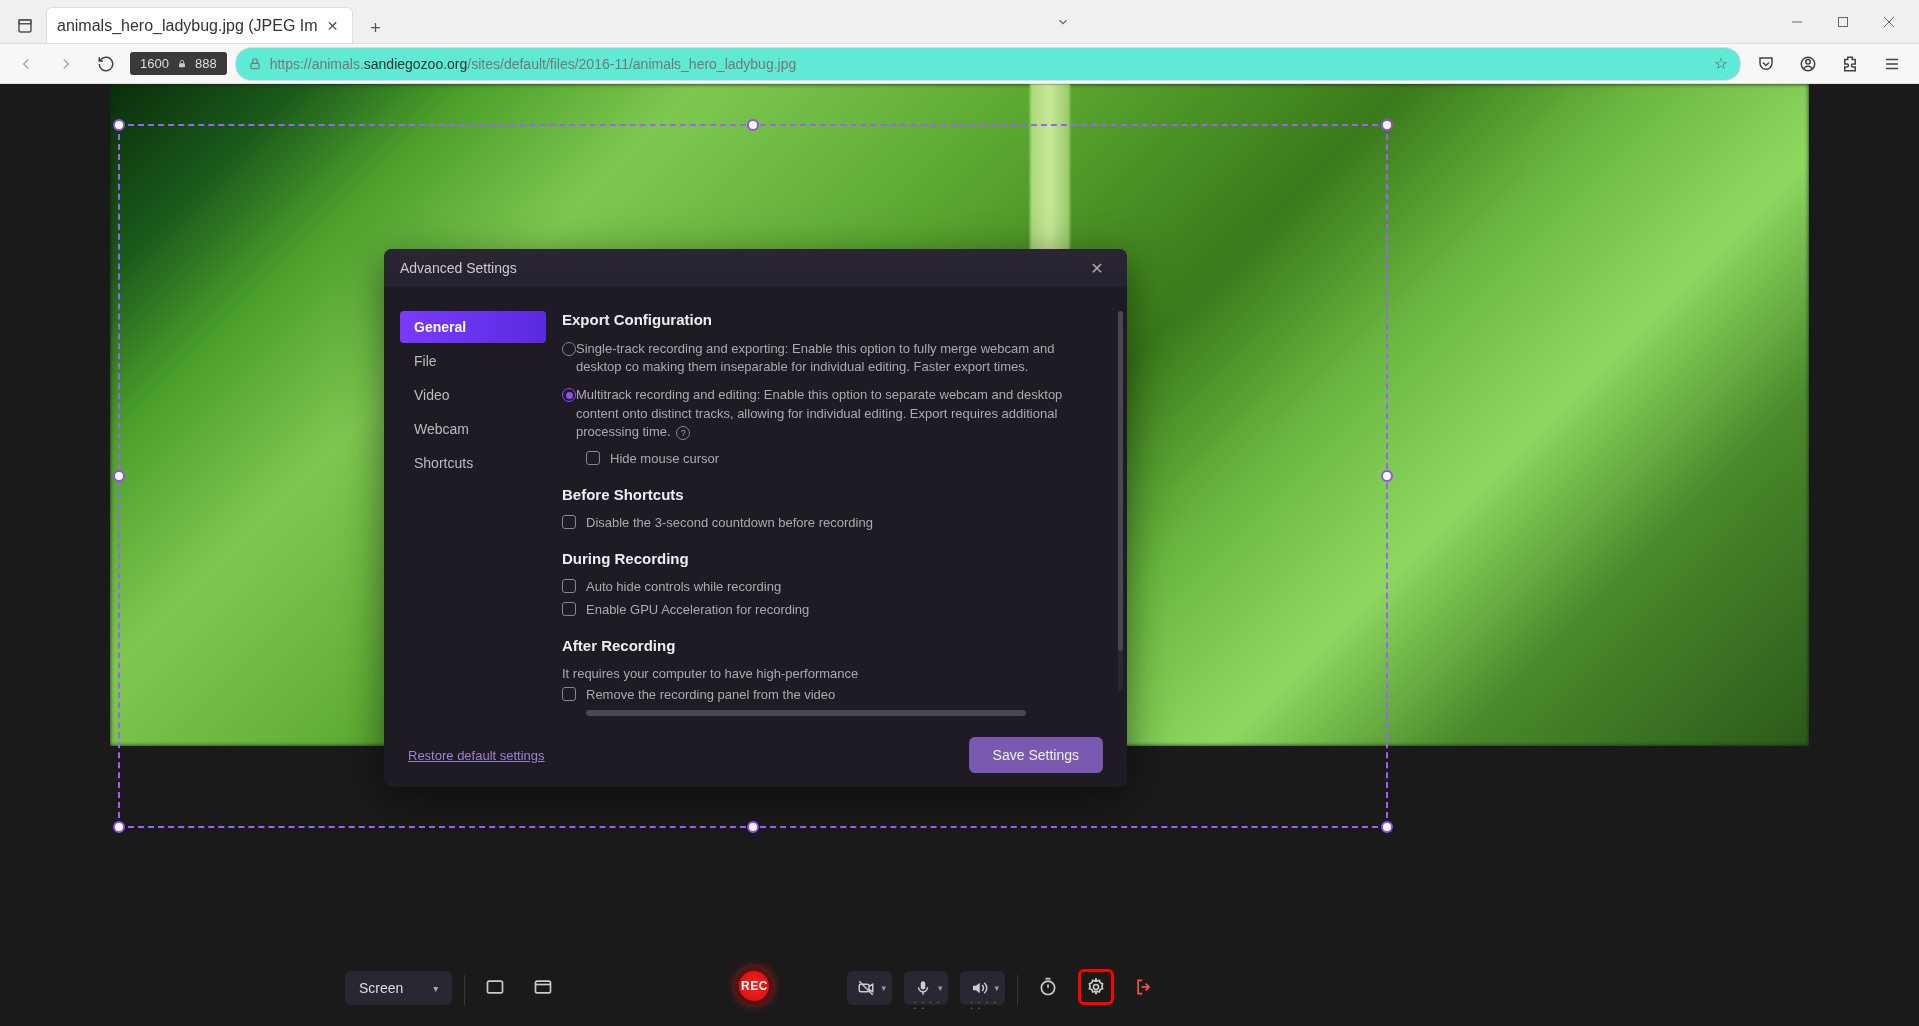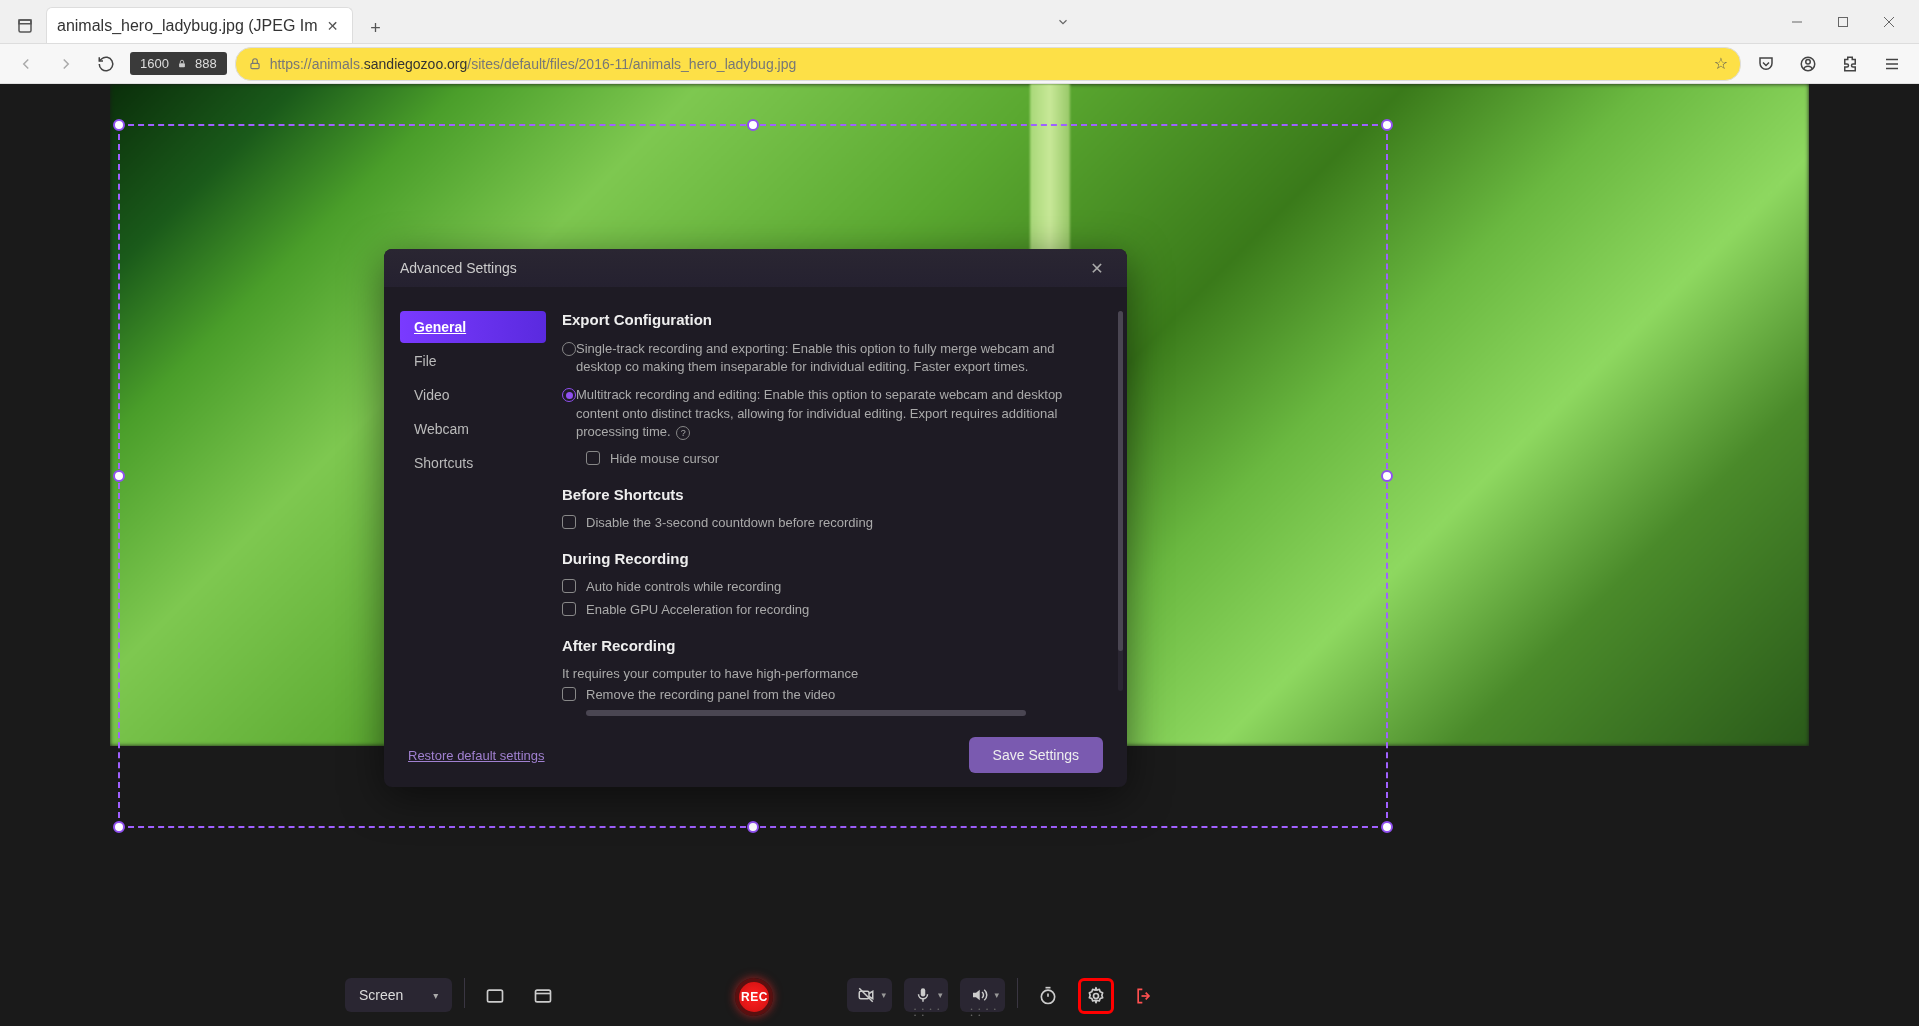--- a/index.html
+++ b/index.html
@@ -14,21 +14,21 @@
 .new-tab-btn{width:30px;height:30px;display:flex;align-items:center;justify-content:center;color:#555;font-size:18px;margin-left:4px;}
 .window-controls{margin-left:auto;display:flex;gap:2px;align-self:center;}
 .win-btn{width:44px;height:30px;display:flex;align-items:center;justify-content:center;color:#666;font-size:12px;}
 .tabs-dropdown{margin-left:auto;margin-right:40px;align-self:center;color:#666;}
 
 .address-bar{height:40px;background:#f7f7f7;display:flex;align-items:center;padding:0 10px;gap:8px;border-bottom:1px solid #e0e0e0;}
 .nav-btn{width:32px;height:32px;display:flex;align-items:center;justify-content:center;color:#888;border-radius:4px;}
 .nav-btn.enabled{color:#333;}
 .dim-badge{background:#3a3a3a;color:#ddd;font-size:13px;padding:4px 10px;border-radius:3px;display:flex;align-items:center;gap:8px;}
 .dim-lock{font-size:11px;}
-.url-field{flex:1;background:#fde047;height:32px;border-radius:16px;display:flex;align-items:center;padding:16px 12px;gap:8px;border:1px solid #ddd;}
+.url-field{flex:1;background:#5eead4;height:32px;border-radius:16px;display:flex;align-items:center;padding:16px 12px;gap:8px;border:1px solid #ddd;}
 .url-lock{color:#777;font-size:13px;}
 .url-text{font-size:14px;color:#777;flex:1;}
 .url-text .bold{color:#333;font-weight:500;}
 .url-star{color:#555;font-size:16px;}
 .toolbar-icon{width:34px;height:34px;display:flex;align-items:center;justify-content:center;color:#444;}
 
 
 .content{position:relative;height:942px;background:#1a1a1a;}
 .image-bg{position:absolute;inset:0;background:linear-gradient(135deg,#0a2e0a 0%,#1a5a1a 8%,#4a9e2a 15%,#7ec850 25%,#5aa830 40%,#3a7a1a 55%,#6ab840 65%,#8ed860 75%,#4a8a2a 85%,#2a5a1a 100%);filter:blur(2px);}
 .black-bar-l{position:absolute;left:0;top:0;width:110px;height:100%;background:#1a1a1a;}
@@ -45,21 +45,21 @@
 .h-ml{left:-7px;top:50%;margin-top:-6px;} .h-mr{right:-7px;top:50%;margin-top:-6px;}
 
 
 .modal{position:absolute;left:384px;top:165px;width:743px;height:538px;background:#1e1b24;border-radius:8px;box-shadow:0 10px 40px rgba(0,0,0,0.5);display:flex;flex-direction:column;overflow:hidden;}
 .modal-header{height:38px;display:flex;align-items:center;padding:0 16px;background:linear-gradient(180deg,#2a2632 0%,#252130 100%);}
 .modal-title{color:#ccc;font-size:14px;flex:1;}
 .modal-close{width:28px;height:28px;display:flex;align-items:center;justify-content:center;color:#aaa;font-size:16px;border-radius:4px;}
 .modal-body{flex:1;display:flex;overflow:hidden;}
 .modal-sidebar{width:178px;padding:24px 16px;display:flex;flex-direction:column;gap:2px;}
 .side-item{height:32px;display:flex;align-items:center;padding:0 14px;color:#bbb;font-size:14px;border-radius:4px;}
-.side-item.active{background:linear-gradient(90deg,#7a3aff 0%,#5a2adf 100%);color:#fff;font-weight:600;text-decoration:underline;}
+.side-item.active{background:linear-gradient(90deg,#7a3aff 0%,#5a2adf 100%);color:#fff;font-weight:600;}
 .modal-content{flex:1;padding:24px 8px 24px 0;overflow-y:auto;position:relative;}
 .scroll-track{position:absolute;right:4px;top:24px;width:5px;height:380px;background:#2a2632;border-radius:3px;}
 .scroll-thumb{width:100%;height:340px;background:#4a4652;border-radius:3px;}
 .section-title{color:#eee;font-size:15px;font-weight:600;margin-bottom:12px;}
 .section{margin-bottom:20px;padding-right:18px;}
 .radio-row{display:flex;margin-bottom:10px;align-items:flex-start;}
 .radio-outer{width:14px;height:14px;border:1.5px solid #888;border-radius:50%;flex:none;margin-top:2px;display:flex;align-items:center;justify-content:center;}
 .radio-outer.checked{border-color:#9050f0;}
 .radio-inner{width:7px;height:7px;background:#9050f0;border-radius:50%;}
 .radio-label{color:#aaa;font-size:13px;line-height:1.4;flex:1;}
@@ -70,21 +70,21 @@
 .indent{margin-left:24px;}
 .note-text{color:#aaa;font-size:13px;margin-bottom:6px;}
 .h-scroll{height:6px;background:#4a4652;border-radius:3px;margin-top:4px;margin-left:24px;width:440px;}
 
 .modal-footer{height:64px;display:flex;align-items:center;padding:0 24px;gap:12px;}
 .restore-link{color:#a080d0;font-size:13px;text-decoration:underline;}
 .footer-spacer{flex:1;}
 .save-btn{background:#7a5ab0;color:#eee;font-size:14px;padding:10px 24px;border:none;border-radius:6px;}
 
 
-.rec-toolbar{position:absolute;left:345px;bottom:4px;height:44px;display:flex;align-items:flex-start;gap:12px;}
+.rec-toolbar{position:absolute;left:345px;bottom:21px;height:44px;display:flex;align-items:flex-end;gap:12px;}
 .screen-drop{background:#2a2632;color:#ddd;font-size:14px;height:34px;padding:0 14px;border-radius:6px;display:flex;align-items:center;gap:30px;}
 .chev{font-size:10px;color:#aaa;}
 .tb-sep{width:1px;height:30px;background:#3a3642;}
 .tb-btn{width:36px;height:36px;background:transparent;color:#ccc;display:flex;align-items:center;justify-content:center;border-radius:6px;font-size:18px;}
 .rec-btn{width:38px;height:38px;border-radius:50%;background:radial-gradient(circle,#ff2020 0%,#cc1010 100%);border:4px solid #5a1010;box-shadow:0 0 10px rgba(255,40,40,0.6);display:flex;align-items:center;justify-content:center;color:#fff;font-size:12px;font-weight:700;letter-spacing:0.5px;}
 .combo-btn{background:#2a2632;height:34px;border-radius:6px;display:flex;align-items:center;padding:0 6px 0 10px;gap:6px;color:#ccc;}
 .combo-btn .cchev{font-size:9px;color:#999;}
 .dots-under{position:absolute;bottom:-6px;left:10px;font-size:6px;color:#666;letter-spacing:2px;}
 .combo-wrap{position:relative;}
 .highlighted{border:3px solid #ff0000;border-radius:6px;}

